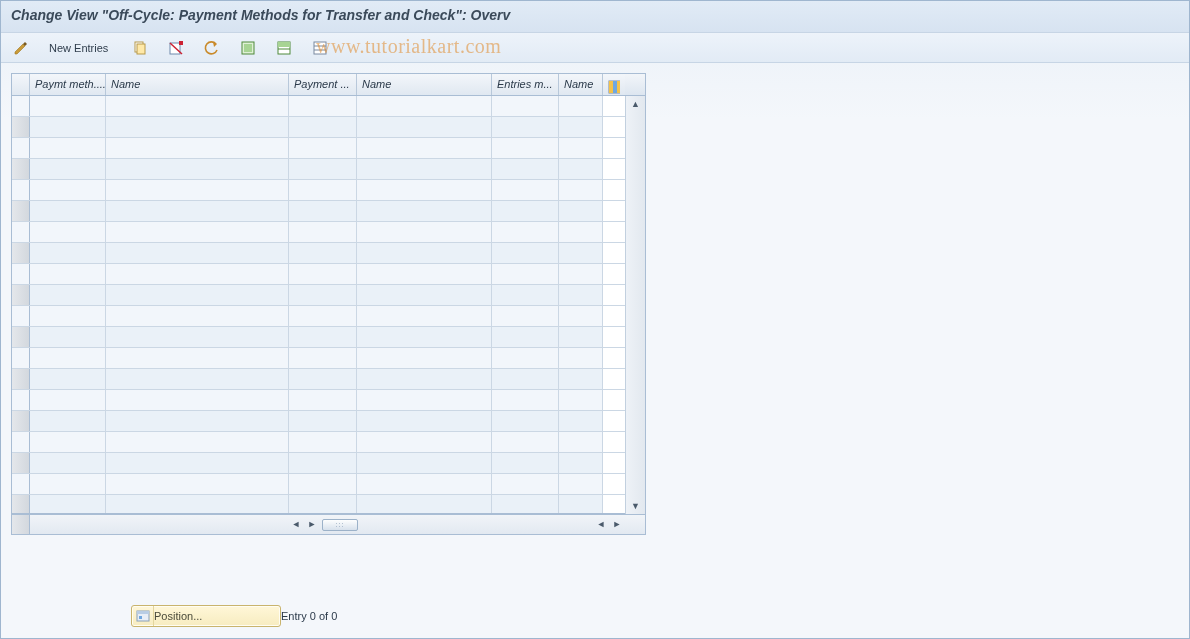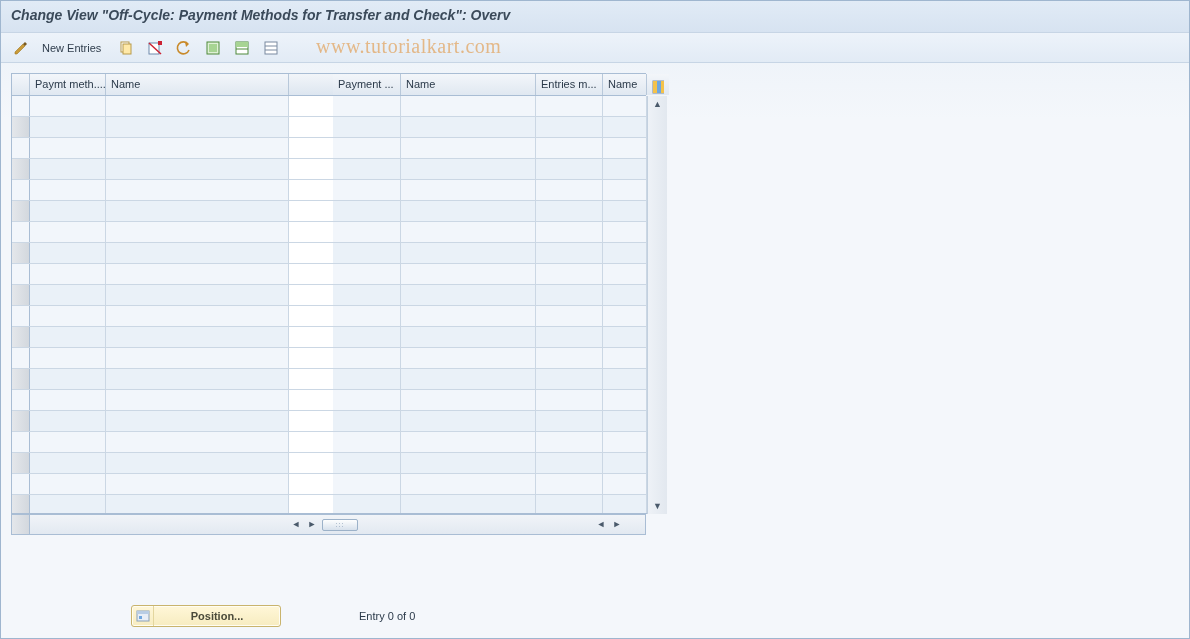--- a/index.html
+++ b/index.html
@@ -25,21 +25,21 @@
       border-bottom: 1px solid #c7d5e5;
       background: linear-gradient(to bottom, #e1ebf6, #d7e3f1);
     }
 
     
     .toolbar {
       display: flex;
       align-items: center;
       height: 30px;
       padding: 0 10px;
-      gap: 9px;
+      gap: 16px;
       border-bottom: 1px solid #c7d5e5;
       background: linear-gradient(to bottom, #edf3fa, #e2ebf5);
       position: relative;
     }
     .tb-btn {
       display: inline-flex;
       align-items: center;
       justify-content: center;
       min-width: 18px;
       height: 20px;
@@ -74,35 +74,36 @@
       background: #fff;
       position: relative;
     }
 
     
     .grid-header {
       display: flex;
       height: 22px;
       background: linear-gradient(to bottom, #f2f5f9, #dde6f0);
       border-bottom: 1px solid #a9bdd4;
+      font-style: italic;
     }
     .hcell {
       border-right: 1px solid #b8c8da;
       padding: 4px 5px 0 5px;
       font-size: 11px;
       color: #2b3a4a;
       white-space: nowrap;
       overflow: hidden;
       text-overflow: clip;
       background: linear-gradient(to bottom, #f3f6fa, #e0e8f1);
     }
     .rowhdr { width: 18px; flex: none; }
     .c1 { width: 76px; flex: none; }
     .c2 { width: 183px; flex: none; }
-    .c3 { width: 68px; flex: none; margin-left: 44px; }
+    .c3 { width: 68px; flex: none; }
     .c4 { width: 135px; flex: none; }
     .c5 { width: 67px; flex: none; }
     .c6 { width: 44px; flex: none; }
     .cfg { width: 22px; flex: none; border-right: none; display:flex; align-items:center; justify-content:center; }
 
     .grid-body {
       display: flex;
     }
     .rows {
       flex: 1 1 auto;
@@ -185,23 +186,22 @@
       box-shadow: inset 0 0 0 1px #fffdf2;
       cursor: pointer;
       font-size: 11px;
       color: #4a4a3a;
     }
     .pos-btn .picon {
       width: 22px; height: 100%;
       display:flex; align-items:center; justify-content:center;
       border-right: 1px solid #e3d69e;
     }
-    .pos-btn .plabel { flex: 1; text-align: center; font-weight: bold; }
+    .pos-btn .plabel { flex: 1; text-align: left; }
     .entry-text {
-      margin-left: 78px;
       font-size: 11px;
       color: #2b3a4a;
     }
 
     svg { display: block; }
     .tri { font-size: 9px; color: #4a5a6b; line-height: 1; }
   </style>
 </head>
 <body>
 

